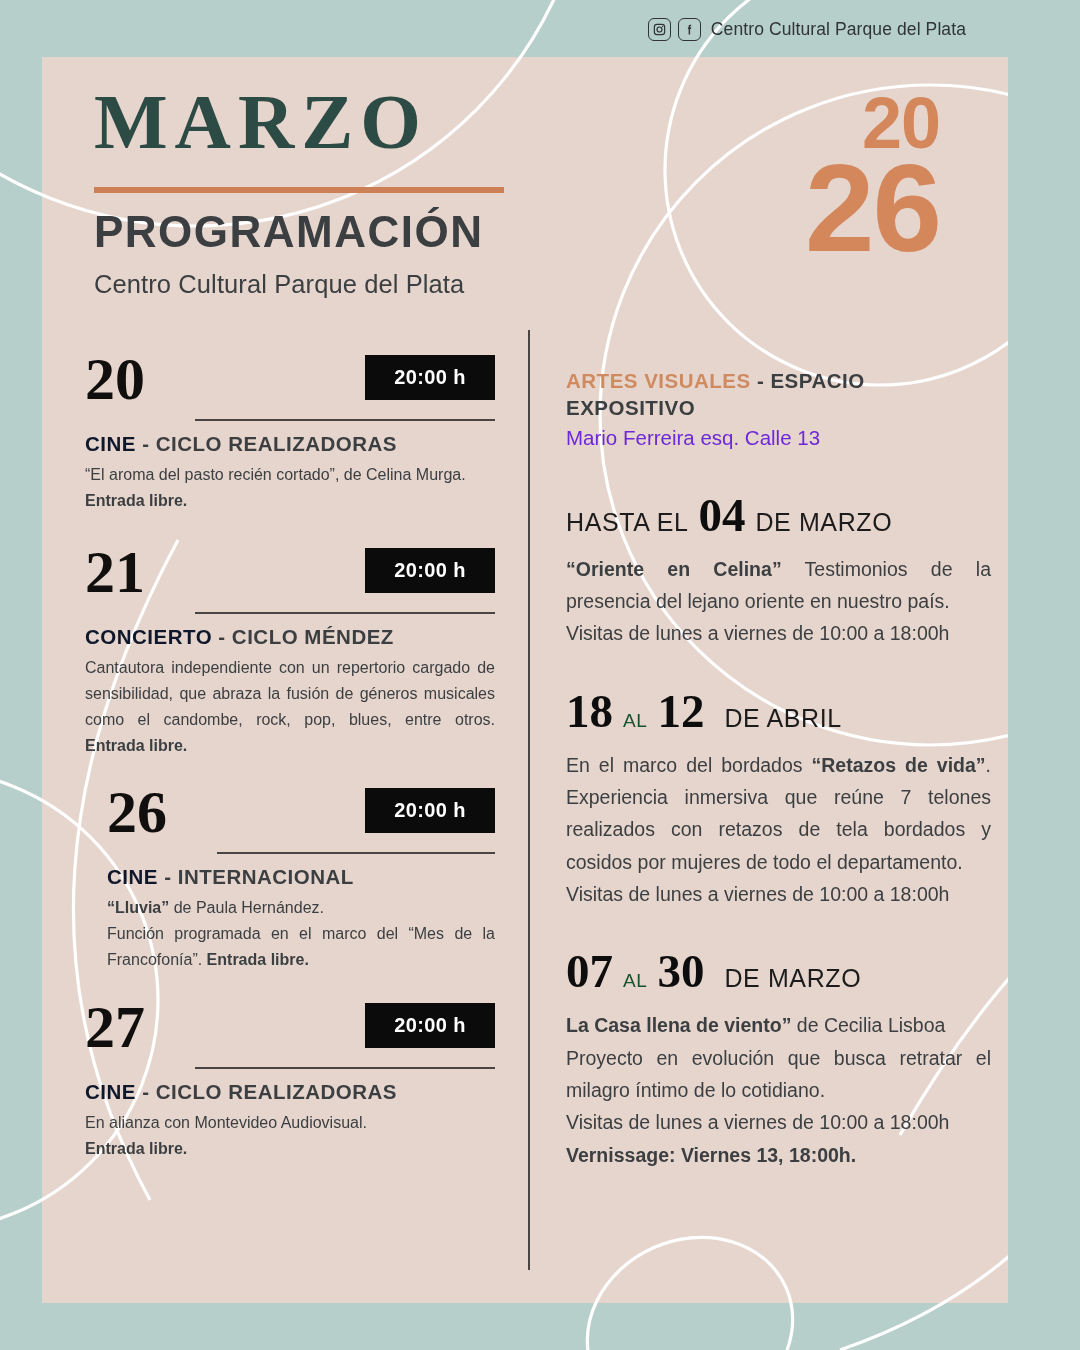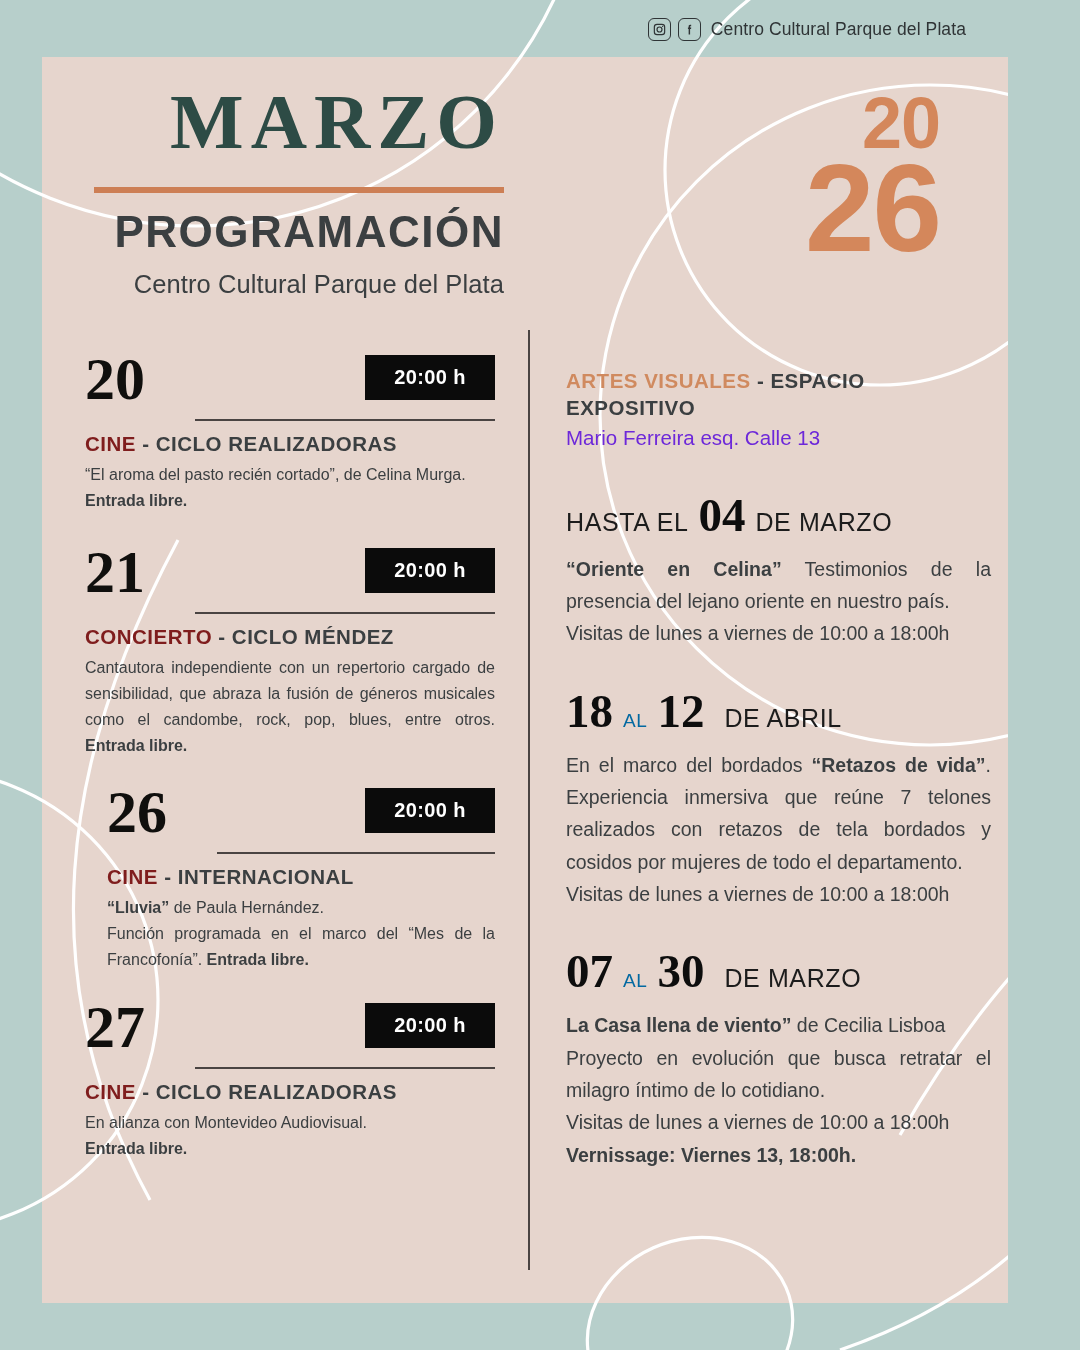--- a/index.html
+++ b/index.html
@@ -50,21 +50,21 @@
     border-radius:6px;
     display:flex; align-items:center; justify-content:center;
     color:#2f3436;
   }
   #social .handle {
     font-size:17.5px; color:#2f3436; letter-spacing:.1px;
     margin-left:3px;
   }
 
   
-  #header { position:absolute; left:94px; top:83px; z-index:6;text-align:right; }
+  #header { position:absolute; left:94px; top:83px; z-index:6; }
   #month {
     font-family:"Liberation Serif", serif;
     font-weight:700;
     font-size:78px;
     letter-spacing:7px;
     color:#2d4b45;
     line-height:1;
   }
   #rule {
     width:410px; height:6px;
@@ -145,21 +145,21 @@
     min-width:130px;
     text-align:center;
   }
   .ev-cat {
     font-size:20.5px;
     font-weight:700;
     letter-spacing:.5px;
     margin-top:11px;
     color:#3b3f41;
   }
-  .ev-cat .k { color:#7f1d1d; }
+  .ev-cat .k { color:#0f172a; }
   .ev-desc {
     font-size:16px;
     color:#3b3f41;
     line-height:1.62;
     margin-top:6px;
   }
   .ev-desc b { font-weight:700; }
   .just { text-align:justify; }
 
   .indent { padding-left:22px; }
@@ -190,21 +190,21 @@
   }
   .exh-dates .word {
     font-size:25px;
     letter-spacing:.6px;
     font-weight:400;
     color:#1c1c1c;
   }
   .exh-dates .small {
     font-size:19px;
     letter-spacing:.6px;
-    color:#0369a1;
+    color:#14532d;
   }
   .exh-dates .num {
     font-family:"Liberation Serif", serif;
     font-weight:700;
     font-size:47px;
     line-height:1;
     color:#0d0d0d;
   }
   .sp-l { margin-left:10px; }
   .sp-r { margin-right:10px; }

